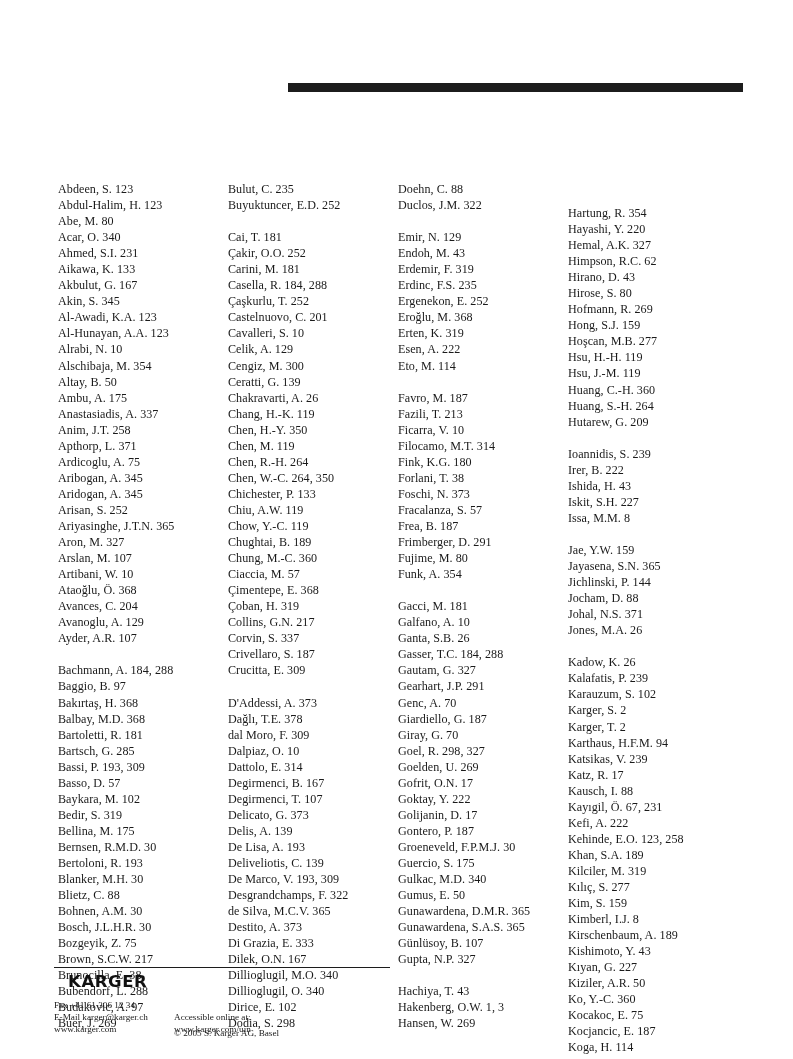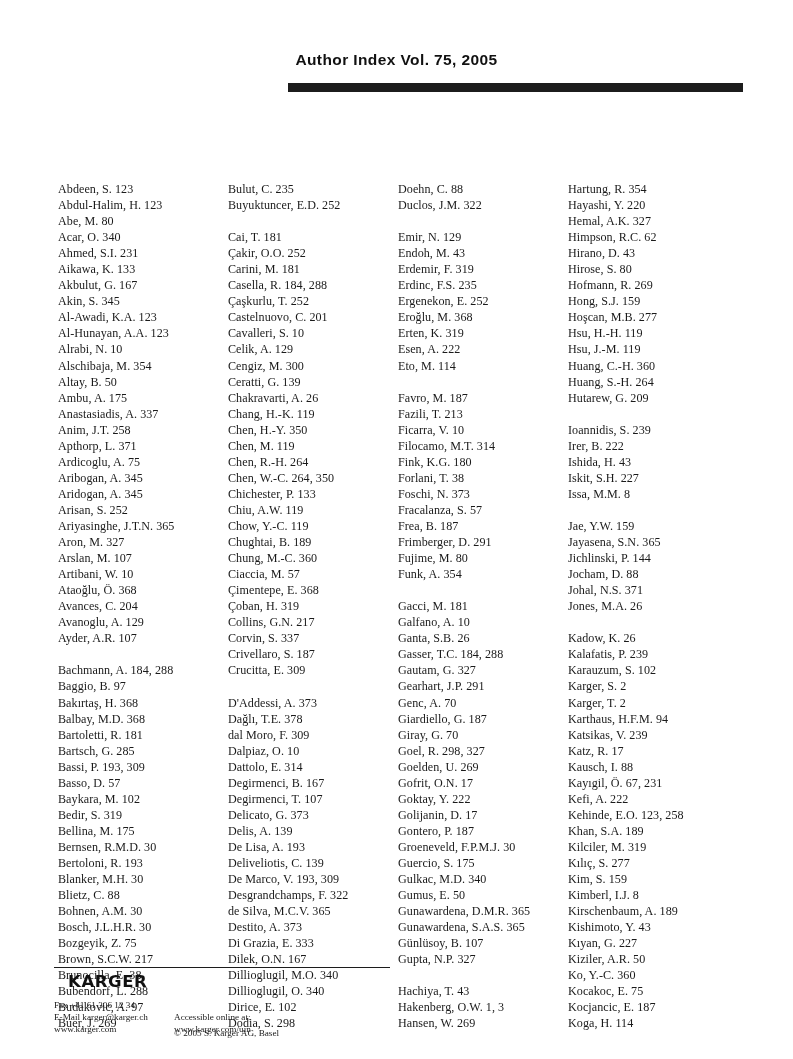--- a/index.html
+++ b/index.html
@@ -78,21 +78,21 @@
     width: 700px;
     height: 760px;
     display: flex;
     flex-direction: row;
     align-items: flex-start;
   }
   .index-col {
     width: 170px;
     margin-right: 0px;
   }
-  .index-col:last-child { margin-right: 0; }
+  .index-col:last-child { margin-right: 0; margin-top: 24px; }
 
   .entry {
     font-size: 12.1px;
     line-height: 16.05px;
     white-space: nowrap;
     color: #1a1a1a;
     letter-spacing: 0.05px;
   }
   .entry.gap {
     height: 16.05px;
@@ -140,21 +140,20 @@
     font-size: 9.2px;
     line-height: 11.8px;
     color: #1a1a1a;
   }
 </style>
 </head>
 <body>
 
 <div class="page">
 
-  <div class="page-title">Author Index Vol. 75, 2005</div>
 
   <div class="rule-bar"></div>
 
 
   <div class="index-area" id="index-area">
       <div class="index-col">
         <div class="entry">Abdeen, S.  123</div>
         <div class="entry">Abdul-Halim, H.  123</div>
         <div class="entry">Abe, M.  80</div>
         <div class="entry">Acar, O.  340</div>

